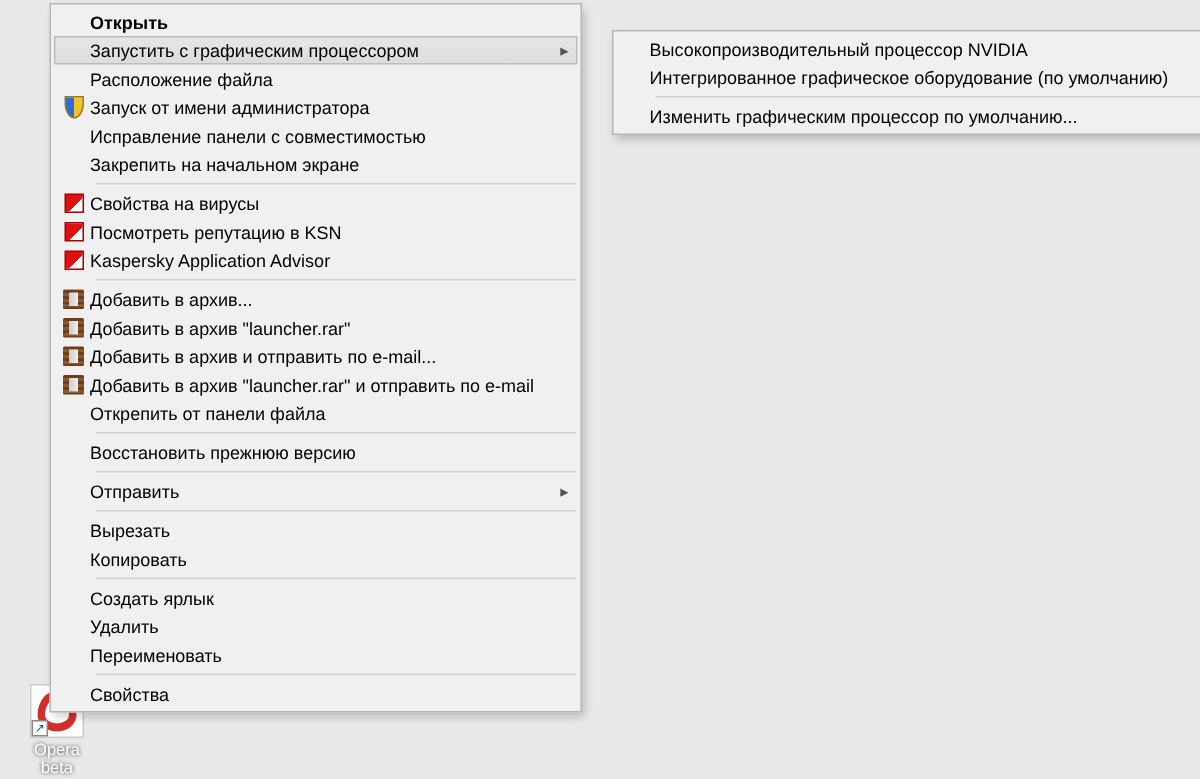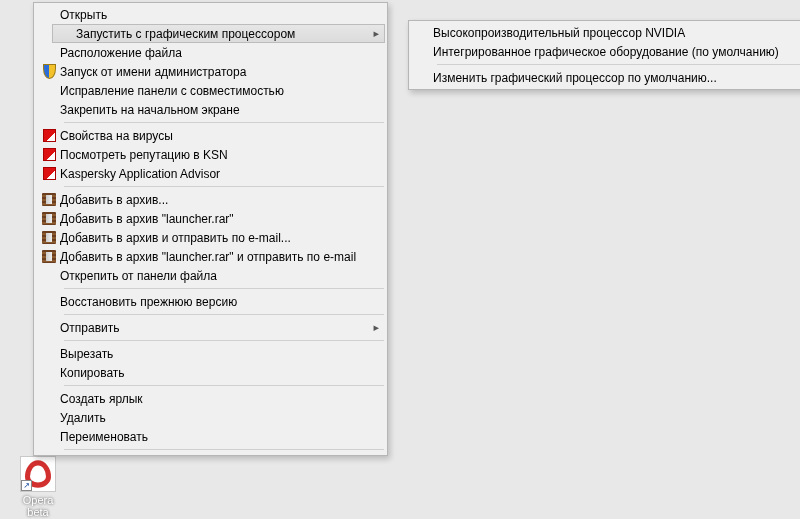--- a/index.html
+++ b/index.html
@@ -78,30 +78,30 @@
     width: 22px; height: 16px;
     flex: 0 0 22px;
     display: flex; align-items: center; justify-content: center;
   }
   .menu-item .text {
     flex: 1;
     color: #000;
     white-space: nowrap;
     overflow: hidden;
   }
-  .menu-item.bold .text { font-weight: 400; }
+  .menu-item.bold .text { font-weight: 700; }
   .menu-item .arrow {
     width: 12px; flex: 0 0 12px;
     color: #555; font-size: 11px; text-align: right;
   }
   .menu-item.highlight {
     background: linear-gradient(#e6e6e6,#dcdcdc);
     border: 1px solid #bcbcbc;
     height: 19px;
-    padding-left: 1px; padding-right: 5px; margin-left: 16px;
+    padding-left: 1px; padding-right: 5px;
   }
   .menu-item.highlight .icon-slot { width: 22px; }
   .menu-sep {
     height: 1px;
     margin: 3px 1px 3px 28px;
     background: #d0d0d0;
   }
   .sub-menu .menu-item .icon-slot { flex-basis: 20px; width: 20px; }
   .sub-menu .menu-sep { margin-left: 26px; }
 
@@ -265,33 +265,38 @@
         <span class="icon-slot"></span>
         <span class="text">Удалить</span>
         <span class="arrow"></span>
       </div>
       <div class="menu-item">
         <span class="icon-slot"></span>
         <span class="text">Переименовать</span>
         <span class="arrow"></span>
       </div>
       <div class="menu-sep"></div>
+      <div class="menu-item">
+        <span class="icon-slot"></span>
+        <span class="text">Свойства</span>
+        <span class="arrow"></span>
+      </div>
     </div>
   <div class="context-menu sub-menu" id="sub-menu">
       <div class="menu-item">
         <span class="icon-slot"></span>
         <span class="text">Высокопроизводительный процессор NVIDIA</span>
         <span class="arrow"></span>
       </div>
       <div class="menu-item">
         <span class="icon-slot"></span>
         <span class="text">Интегрированное графическое оборудование (по умолчанию)</span>
         <span class="arrow"></span>
       </div>
       <div class="menu-sep"></div>
       <div class="menu-item">
         <span class="icon-slot"></span>
-        <span class="text">Изменить графический процессор по умолчанию...</span>
+        <span class="text">Изменить графическим процессор по умолчанию...</span>
         <span class="arrow"></span>
       </div>
     </div>
 
 </div>
 
 </body></html>

